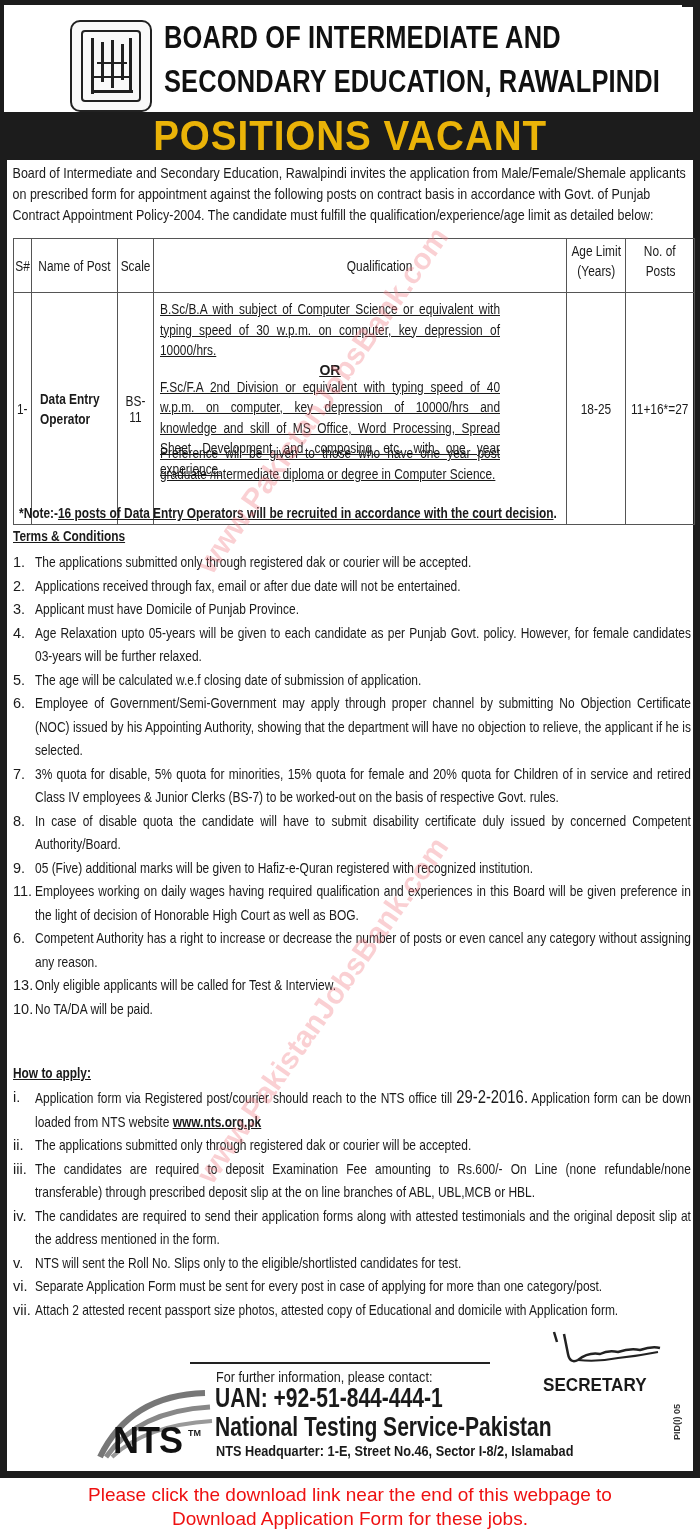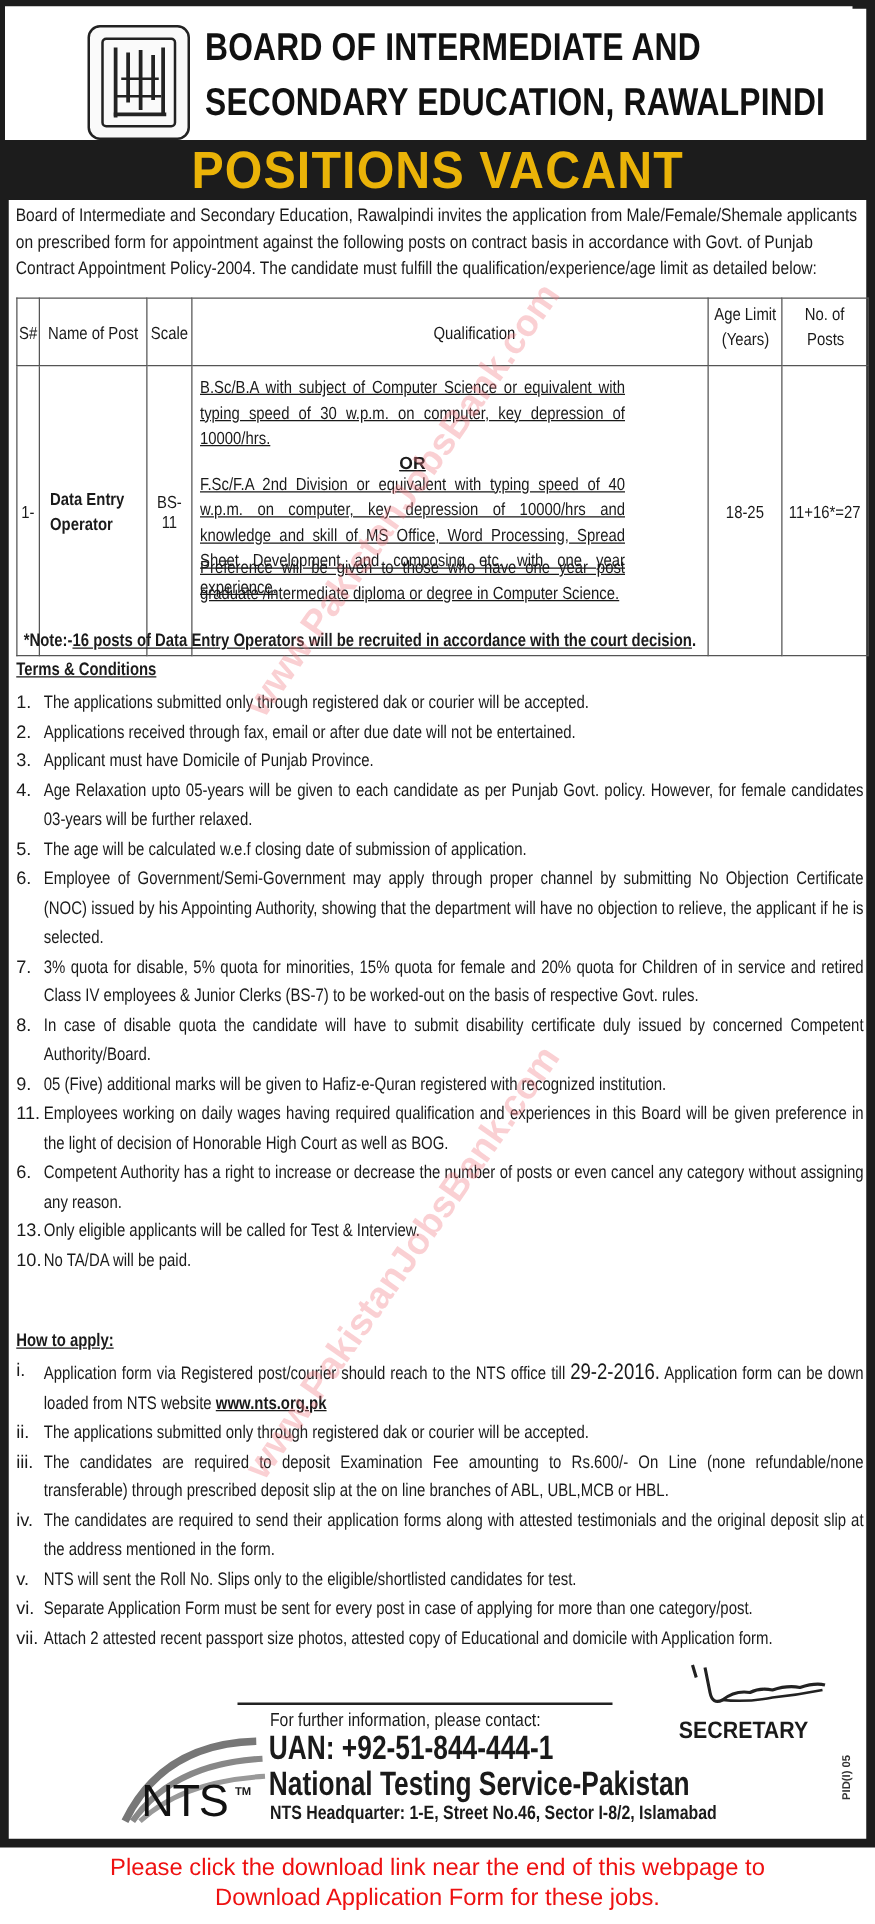--- a/index.html
+++ b/index.html
@@ -76,21 +76,21 @@
   .link-u { font-weight: bold; text-decoration: underline; }
 
   .sig-line { position: absolute; left: 190px; top: 1362px; width: 300px; height: 2px; background: #222; }
   .signature { position: absolute; left: 548px; top: 1330px; width: 120px; height: 40px; }
   .secretary { position: absolute; left: 543px; top: 1374px; font-weight: bold; font-size: 19px; transform: scaleX(0.9); transform-origin: left top; }
   .contact-intro { position: absolute; left: 216px; top: 1368px; font-size: 15px; transform: scaleX(0.84); transform-origin: left top; white-space: nowrap; }
   .uan { position: absolute; left: 215px; top: 1383px; font-size: 27px; font-weight: bold; transform: scaleX(0.78); transform-origin: left top; white-space: nowrap; }
   .nts-name { position: absolute; left: 215px; top: 1412px; font-size: 27px; font-weight: bold; transform: scaleX(0.78); transform-origin: left top; white-space: nowrap; }
   .nts-hq { position: absolute; left: 216px; top: 1442px; font-size: 15.5px; font-weight: bold; transform: scaleX(0.82); transform-origin: left top; white-space: nowrap; }
   .nts-logo { position: absolute; left: 90px; top: 1375px; width: 125px; height: 90px; }
-  .nts-text { position: absolute; left: 113px; top: 1420px; font-size: 36px; font-weight: normal; letter-spacing: -1px; color: #111; }
+  .nts-text { position: absolute; left: 113px; top: 1420px; font-size: 36px; font-weight: bold; letter-spacing: -1px; color: #111; }
   .nts-tm { position: absolute; left: 188px; top: 1428px; font-size: 9px; font-weight: bold; }
   .code-rot { position: absolute; left: 672px; top: 1440px; font-size: 9px; font-weight: bold; transform: rotate(-90deg); transform-origin: left top; white-space: nowrap; color: #333; }
 
   .footer-msg {
     position: absolute; left: 0; top: 1483px; width: 700px; text-align: center;
     color: #ee1111; font-size: 19px; line-height: 24px;
   }
   .watermark {
     position: absolute; color: rgba(240,120,130,0.35); font-size: 30px; font-weight: bold;
     transform: rotate(-55deg); transform-origin: left top; white-space: nowrap; pointer-events: none;

